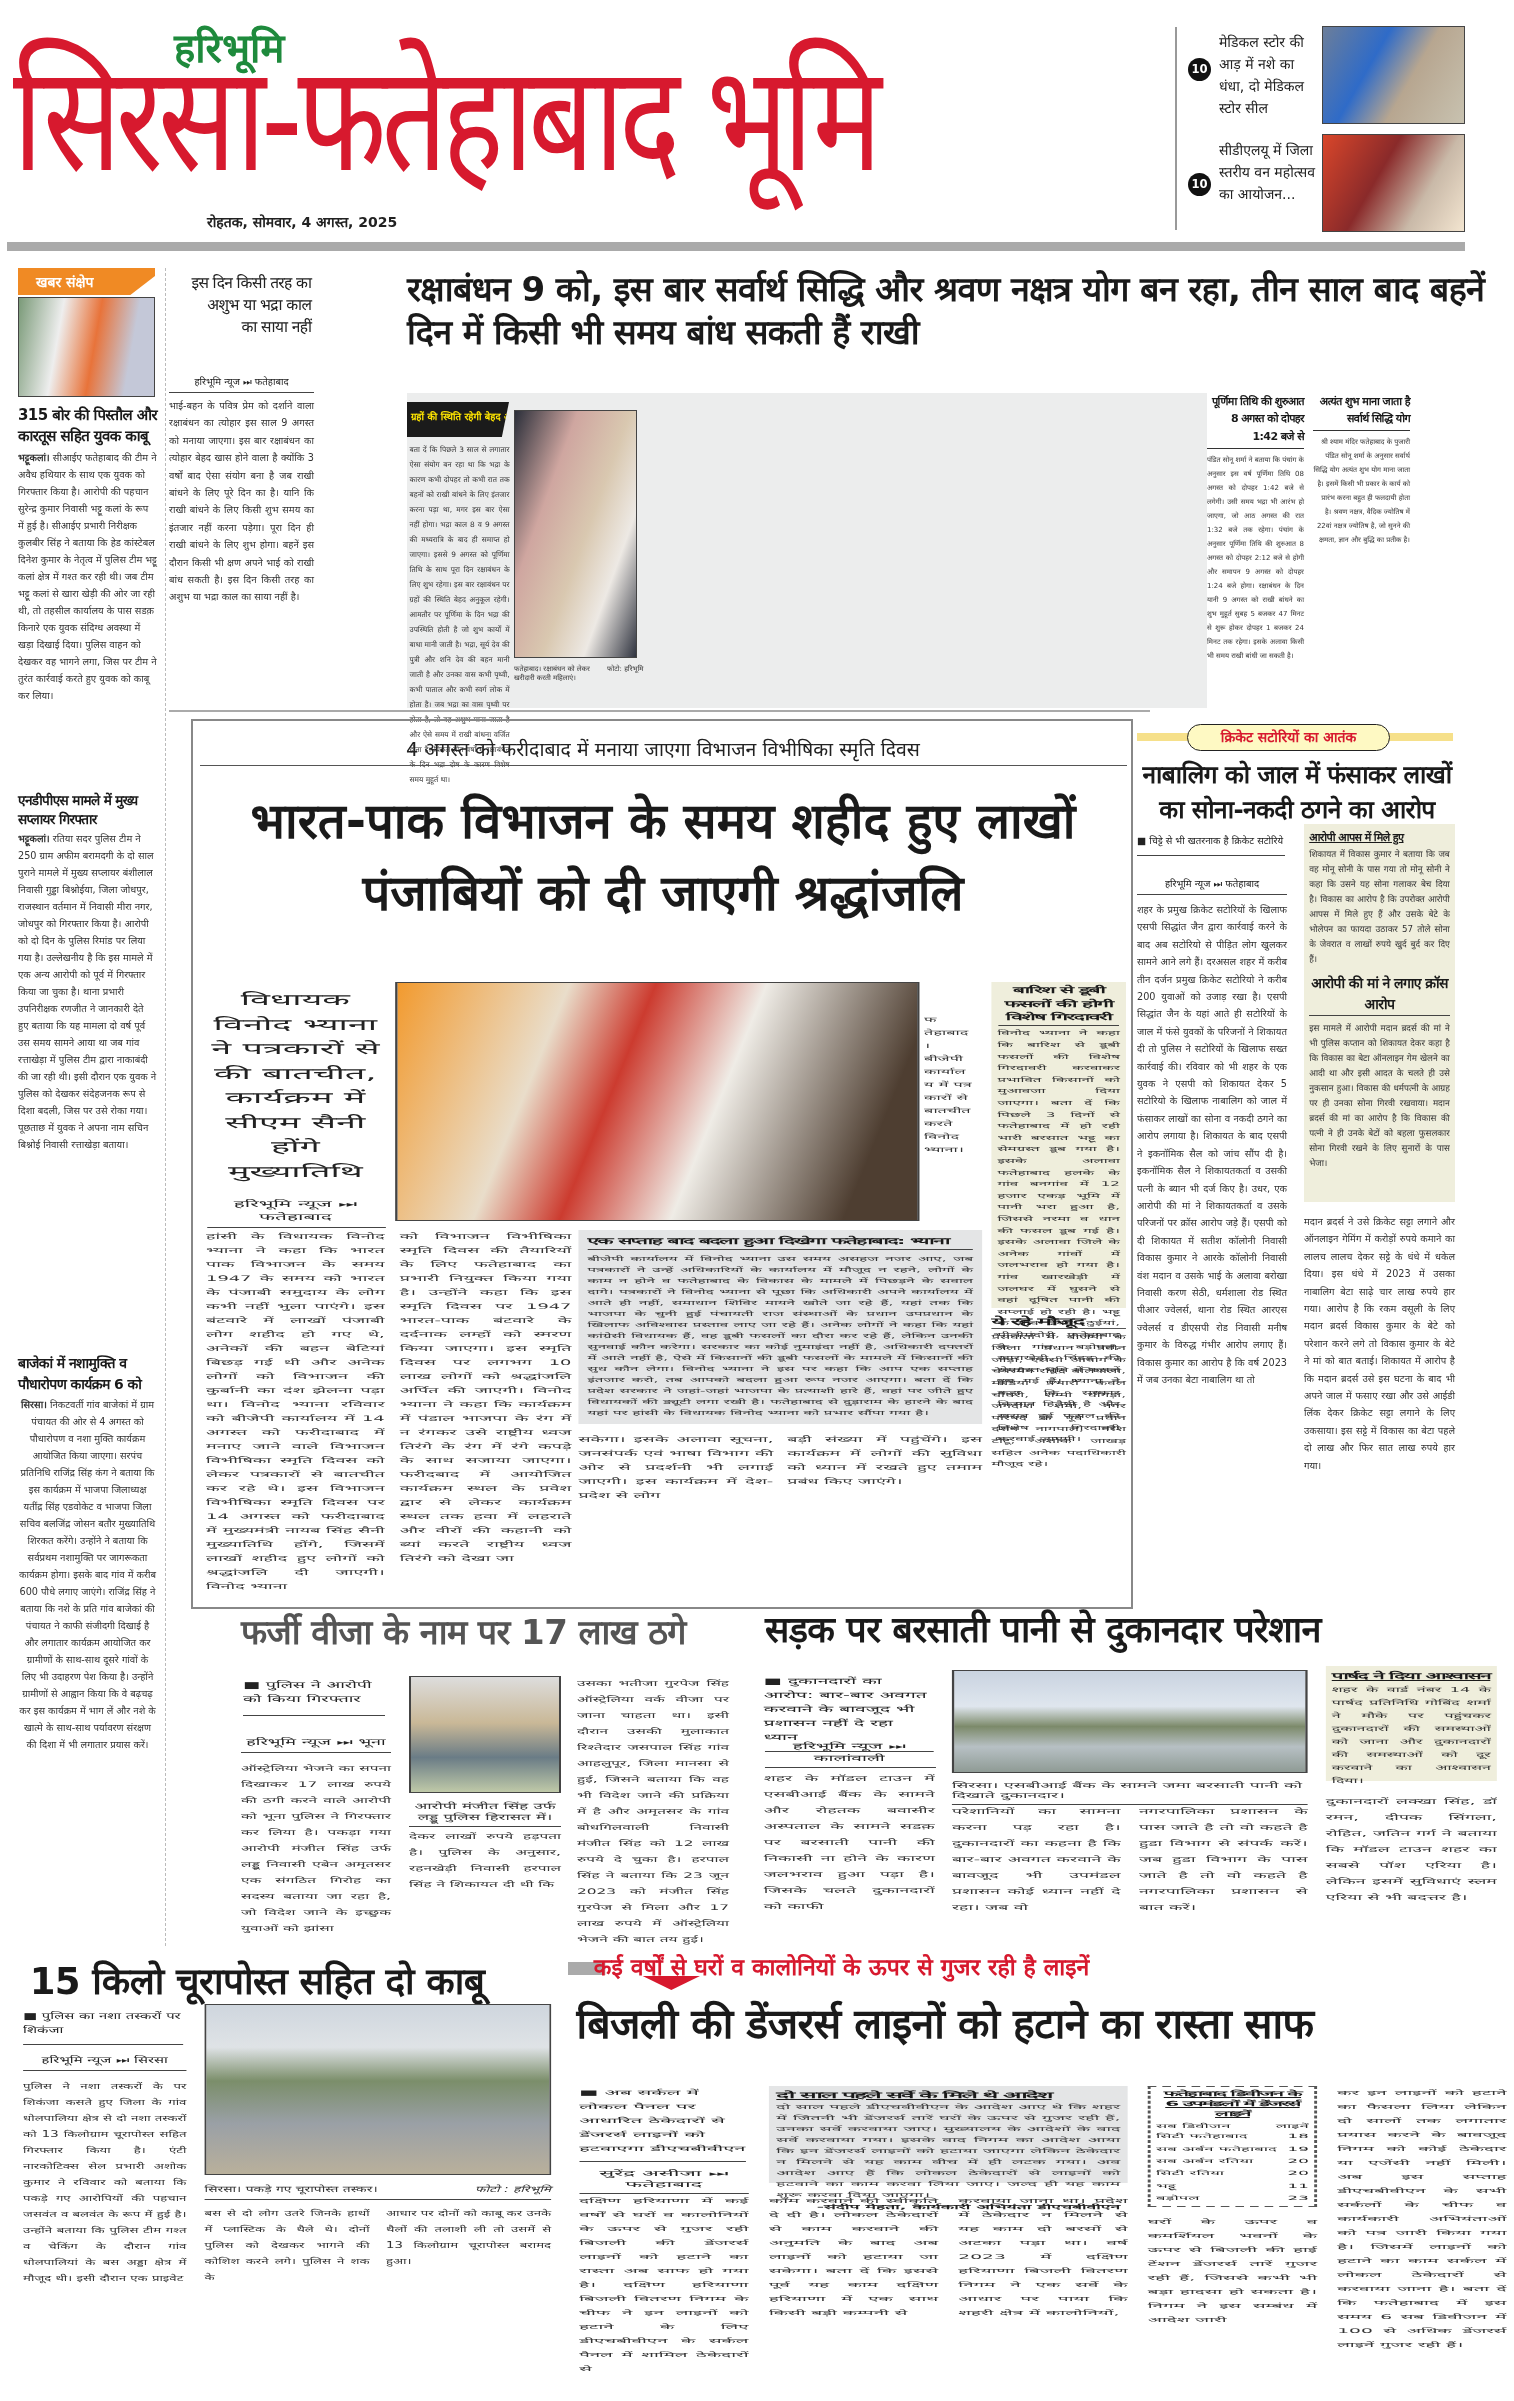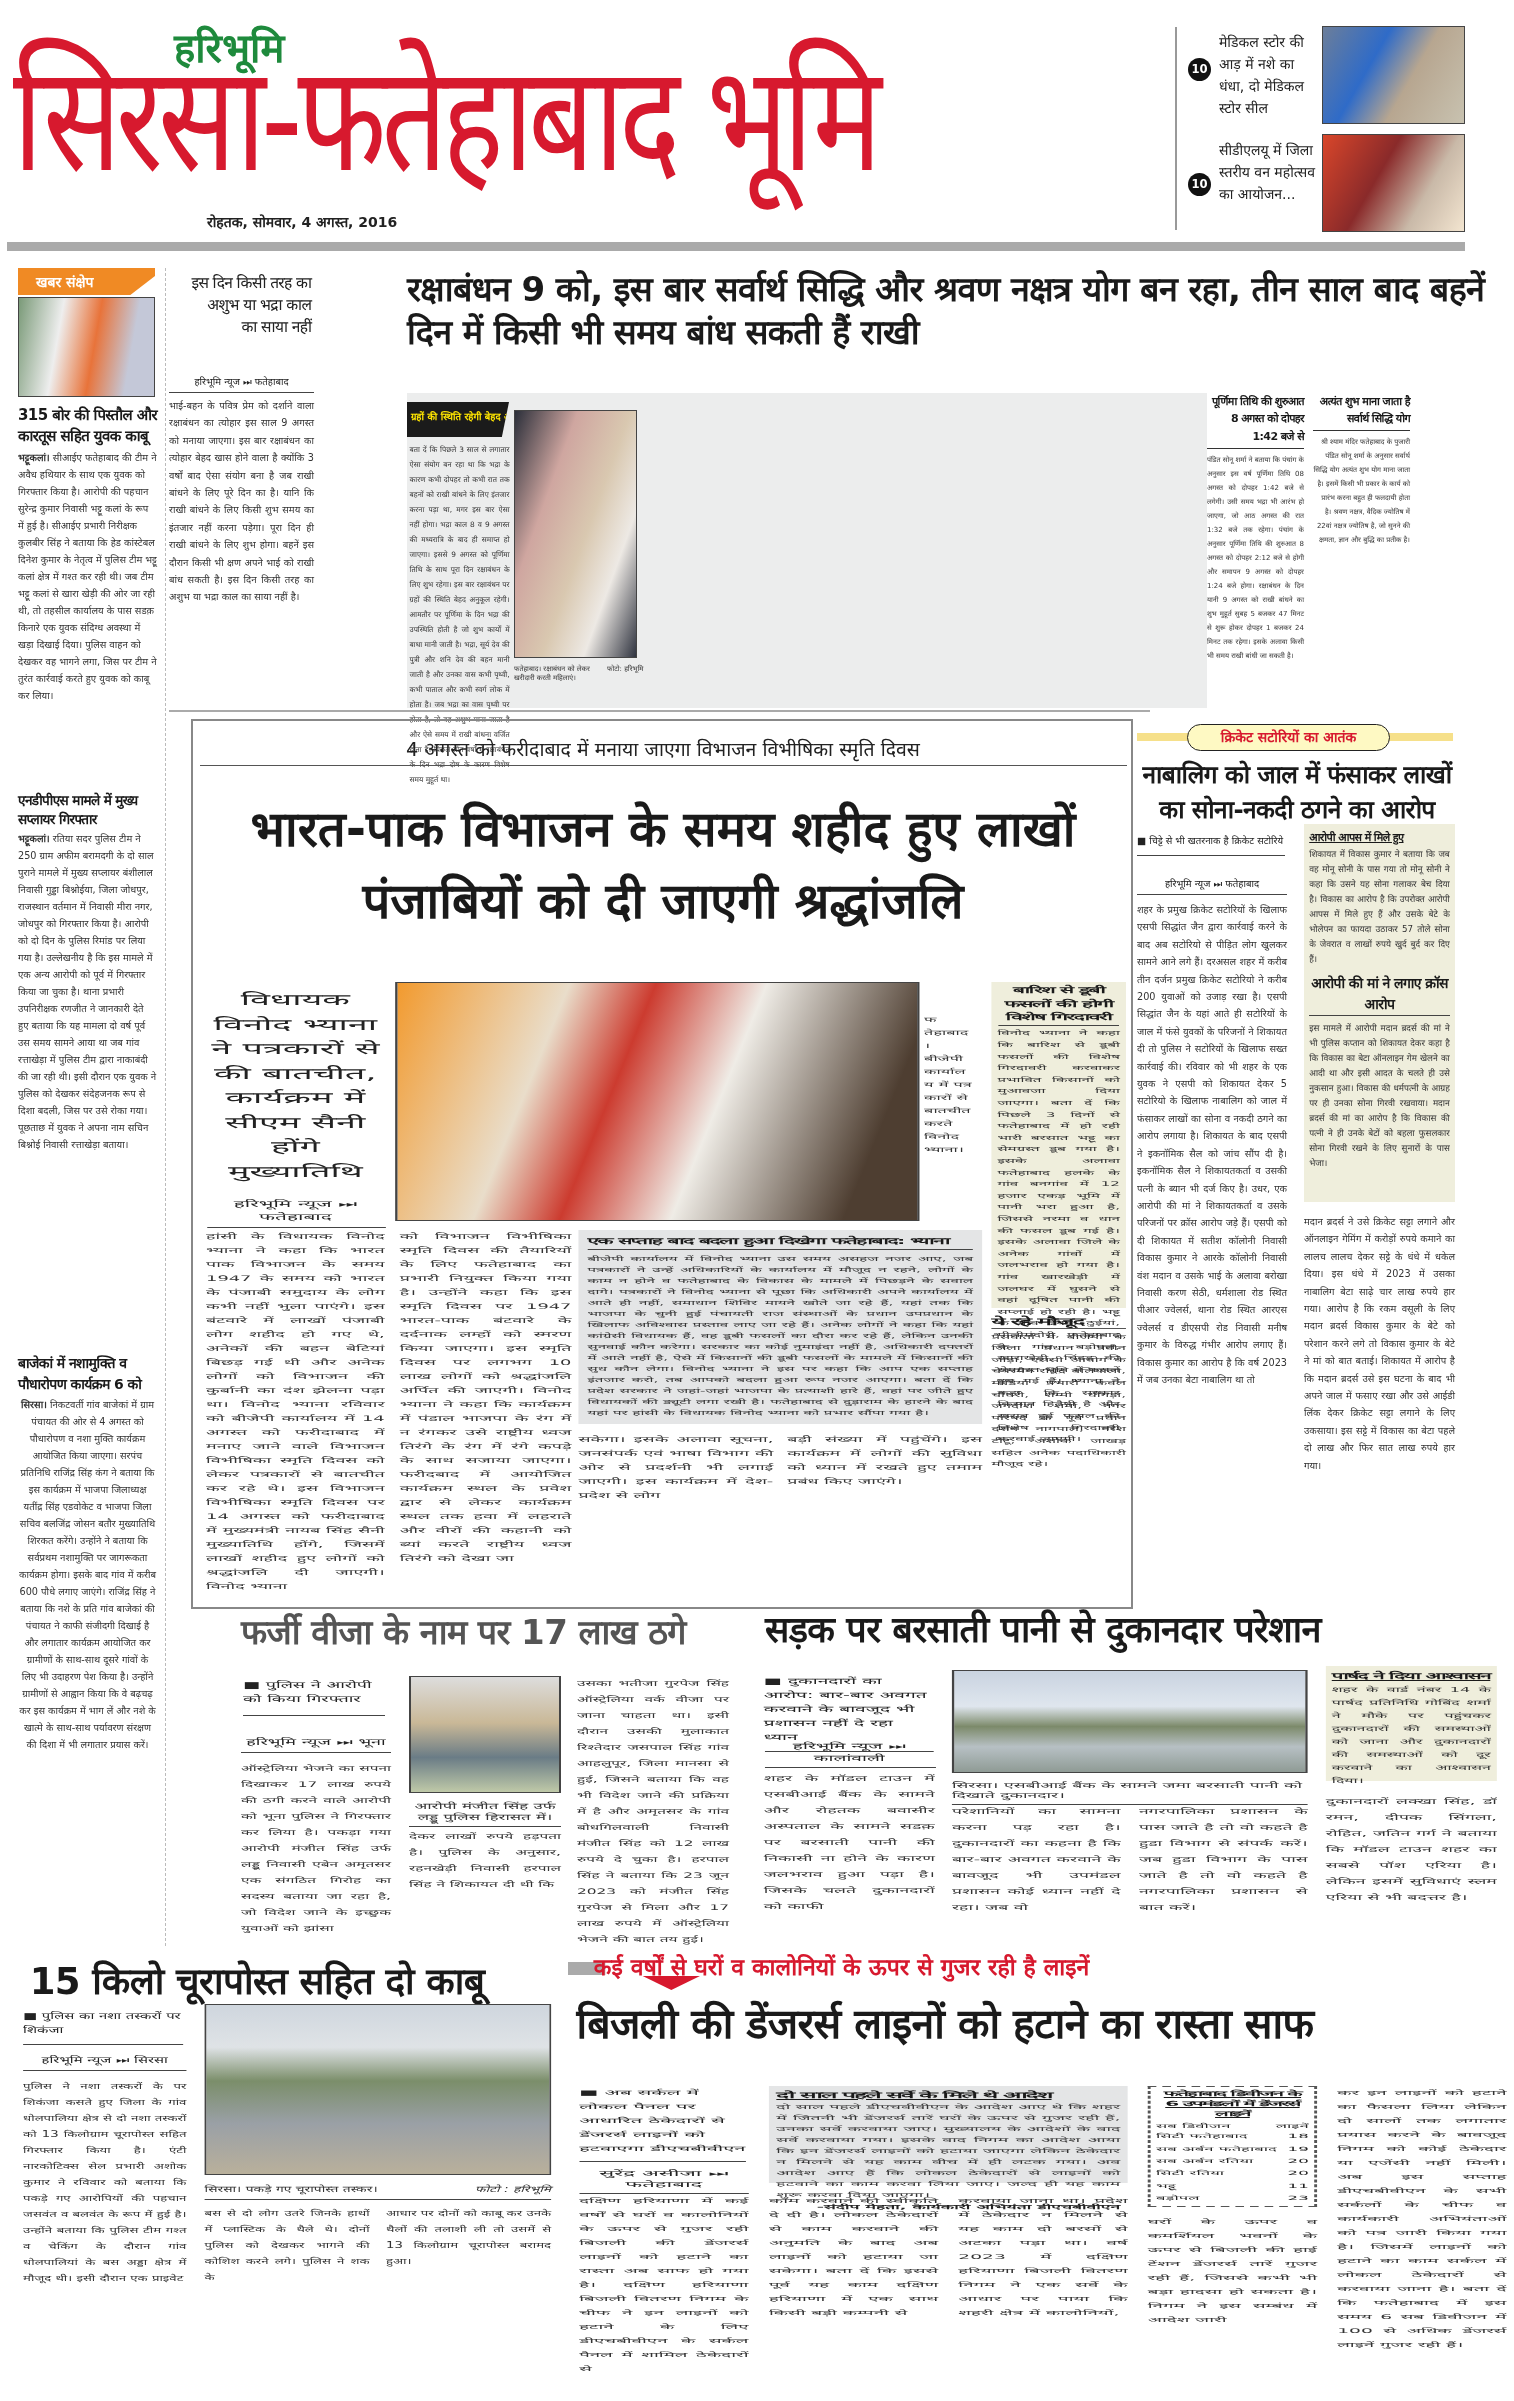--- a/index.html
+++ b/index.html
@@ -17,21 +17,21 @@
 .bullet::before{content:"■ ";}
 .shade{background:#e4e5e6}
 .cream{background:#efeedc}
 </style>
 </head>
 <body>
 
 <div class="abs" style="left:0;top:0;width:1149px;height:245px;">
   <div class="abs" style="left:174px;top:19.4px;font-size:40px;font-weight:bold;color:#1e8a3c;font-family:'DejaVu Sans',sans-serif;text-align:center;">हरिभूमि</div>
   <div class="abs" style="left:13px;top:26px;font-size:148px;line-height:187px;color:#d7192e;font-family:'DejaVu Sans',sans-serif;letter-spacing:-6.5px;transform:scaleX(0.78);transform-origin:left top;white-space:nowrap;">सिरसा-फतेहाबाद भूमि</div>
-  <div class="abs" style="left:207px;top:212px;font-size:14px;font-weight:bold;color:#222;">रोहतक, सोमवार, 4 अगस्त, 2016</div>
+  <div class="abs" style="left:207px;top:212px;font-size:14px;font-weight:bold;color:#222;">रोहतक, सोमवार, 4 अगस्त, 2025</div>
   <div class="abs rule" style="left:6.5px;top:242px;width:1143px;height:9px;"></div>
 </div>
 
 <div class="abs" style="left:1149px;top:0;width:365px;height:258px;">
   <div class="abs" style="left:26px;top:27px;width:1.9px;height:203px;background:#999;"></div>
   <div class="abs" style="left:39px;top:26px;width:310px;height:103px;">
     <div class="abs" style="left:0;top:32px;width:23px;height:23px;border-radius:50%;background:#111;color:#fff;font-size:11.6px;font-weight:bold;text-align:center;line-height:23px;">10</div>
     <div class="abs" style="left:31px;top:5.2px;width:97px;font-size:14px;line-height:22px;color:#222;">मेडिकल स्टोर की आड़ में नशे का धंधा, दो मेडिकल स्टोर सील</div>
     <div class="abs photo" style="left:134px;top:0;width:143px;height:98px;background:linear-gradient(120deg,#6c7e9a,#2f6bc8 35%,#b7a690 60%,#c8c2b0);"></div>
   </div>
@@ -87,21 +87,21 @@
   <div class="abs" style="left:1144px;top:128px;width:97px;">
     <div class="hl" style="font-size:11px;line-height:17.4px;text-align:right;border-bottom:1.3px solid #333;padding-bottom:2.6px;">अत्यंत शुभ माना जाता है सर्वार्थ सिद्धि योग</div>
     <div class="txt tight" style="font-size:7px;line-height:14px;margin-top:3.9px;text-align:right;">श्री श्याम मंदिर फतेहाबाद के पुजारी पंडित सोनू शर्मा के अनुसार सर्वार्थ सिद्धि योग अत्यंत शुभ योग माना जाता है। इसमें किसी भी प्रकार के कार्य को प्रारंभ करना बहुत ही फलदायी होता है। श्रवण नक्षत्र, वैदिक ज्योतिष में 22वां नक्षत्र ज्योतिष है, जो सुनने की क्षमता, ज्ञान और बुद्धि का प्रतीक है।</div>
   </div>
 </div>
 <div class="abs rule" style="left:169px;top:710px;width:981px;height:1.9px;"></div>
 
 <div class="abs" style="left: 191px; top: 988px; width: 942px; height: 620px; transform-origin: left top; transform: scale(2.32, 1);">
   <div class="abs" style="left: 0px; top: -269px; width: 942px; height: 890px; border: 2.6px solid rgb(136, 136, 136); background: transparent; transform: scale(0.431034, 1); transform-origin: left top;">
       <div style="position: absolute; left: 6.5px; top: 14px; width: 927px; font-size: 19.4px; text-align: center; border-bottom: 1.3px solid rgb(85, 85, 85); padding-bottom: 2.6px;">4 अगस्त को फरीदाबाद में मनाया जाएगा विभाजन विभीषिका स्मृति दिवस</div>
-      <div style="position: absolute; left: 6.5px; top: 65px; width: 927px; font-size: 49px; line-height: 72px; text-align: center; font-weight: bold; color: rgb(26, 26, 26); margin-top: 8px;">भारत-पाक विभाजन के समय शहीद हुए लाखों पंजाबियों को दी जाएगी श्रद्धांजलि</div>
+      <div style="position: absolute; left: 6.5px; top: 65px; width: 927px; font-size: 49px; line-height: 72px; text-align: center; font-weight: bold; color: rgb(26, 26, 26);">भारत-पाक विभाजन के समय शहीद हुए लाखों पंजाबियों को दी जाएगी श्रद्धांजलि</div>
     </div>
   <div class="abs" style="left:6.5px;top:0;width:77px;background:#fff;">
     <div style="font-size:15.5px;line-height:24.5px;text-align:center;color:#222;">विधायक विनोद भ्याना ने पत्रकारों से की बातचीत, कार्यक्रम में सीएम सैनी होंगे मुख्यातिथि</div>
     <div class="byline" style="font-size:9px;font-weight:normal;margin-top:13px;">हरिभूमि न्यूज ⏭ फतेहाबाद</div>
   </div>
   <div class="abs txt tight" style="left:6.5px;top:242px;width:77px;font-size:7.7px;line-height:14px;">हांसी के विधायक विनोद भ्याना ने कहा कि भारत पाक विभाजन के समय 1947 के समय को भारत के पंजाबी समुदाय के लोग कभी नहीं भुला पाएंगे। इस बंटवारे में लाखों पंजाबी लोग शहीद हो गए थे, अनेकों की बहन बेटियां बिछड़ गई थी और अनेक लोगों को विभाजन की कुर्बानी का दंश झेलना पड़ा था। विनोद भ्याना रविवार को बीजेपी कार्यालय में 14 अगस्त को फरीदाबाद में मनाए जाने वाले विभाजन विभीषिका स्मृति दिवस को लेकर पत्रकारों से बातचीत कर रहे थे। इस विभाजन विभीषिका स्मृति दिवस पर 14 अगस्त को फरीदाबाद में मुख्यमंत्री नायब सिंह सैनी मुख्यातिथि होंगे, जिसमें लाखों शहीद हुए लोगों को श्रद्धांजलि दी जाएगी। विनोद भ्याना</div>
   <div class="abs photo" style="left:88px;top:-6.5px;width:226px;height:239px;background:linear-gradient(100deg,#f29a2e,#e9ddca 28%,#cc3b2f 42%,#efece6 60%,#4e3e31 88%);"></div>
   <div class="abs caption" style="left:316px;top:26px;width:20.7px;font-size:7px;line-height:13px;word-break:break-all;background:#fff;">फतेहाबाद। बीजेपी कार्यालय में पत्रकारों से बातचीत करते विनोद भ्याना।</div>
   <div class="abs txt tight" style="left:90px;top:242px;width:74px;font-size:7.7px;line-height:14px;">को विभाजन विभीषिका स्मृति दिवस की तैयारियों के लिए फतेहाबाद का प्रभारी नियुक्त किया गया है। उन्होंने कहा कि इस स्मृति दिवस पर 1947 भारत-पाक बंटवारे के दर्दनाक लम्हों को स्मरण किया जाएगा। इस स्मृति दिवस पर लगभग 10 लाख लोगों को श्रद्धांजलि अर्पित की जाएगी। विनोद भ्याना ने कहा कि कार्यक्रम में पंडाल भाजपा के रंग में न रंगकर उसे राष्ट्रीय ध्वज तिरंगे के रंग में रंगे कपड़े के साथ सजाया जाएगा। फरीदबाद में आयोजित कार्यक्रम स्थल के प्रवेश द्वार से लेकर कार्यक्रम स्थल तक हवा में लहराते और वीरों की कहानी को ब्यां करते राष्ट्रीय ध्वज तिरंगे को देखा जा</div>
   <div class="abs shade" style="left:167px;top:242px;width:174px;height:194px;padding:3.9px;">

